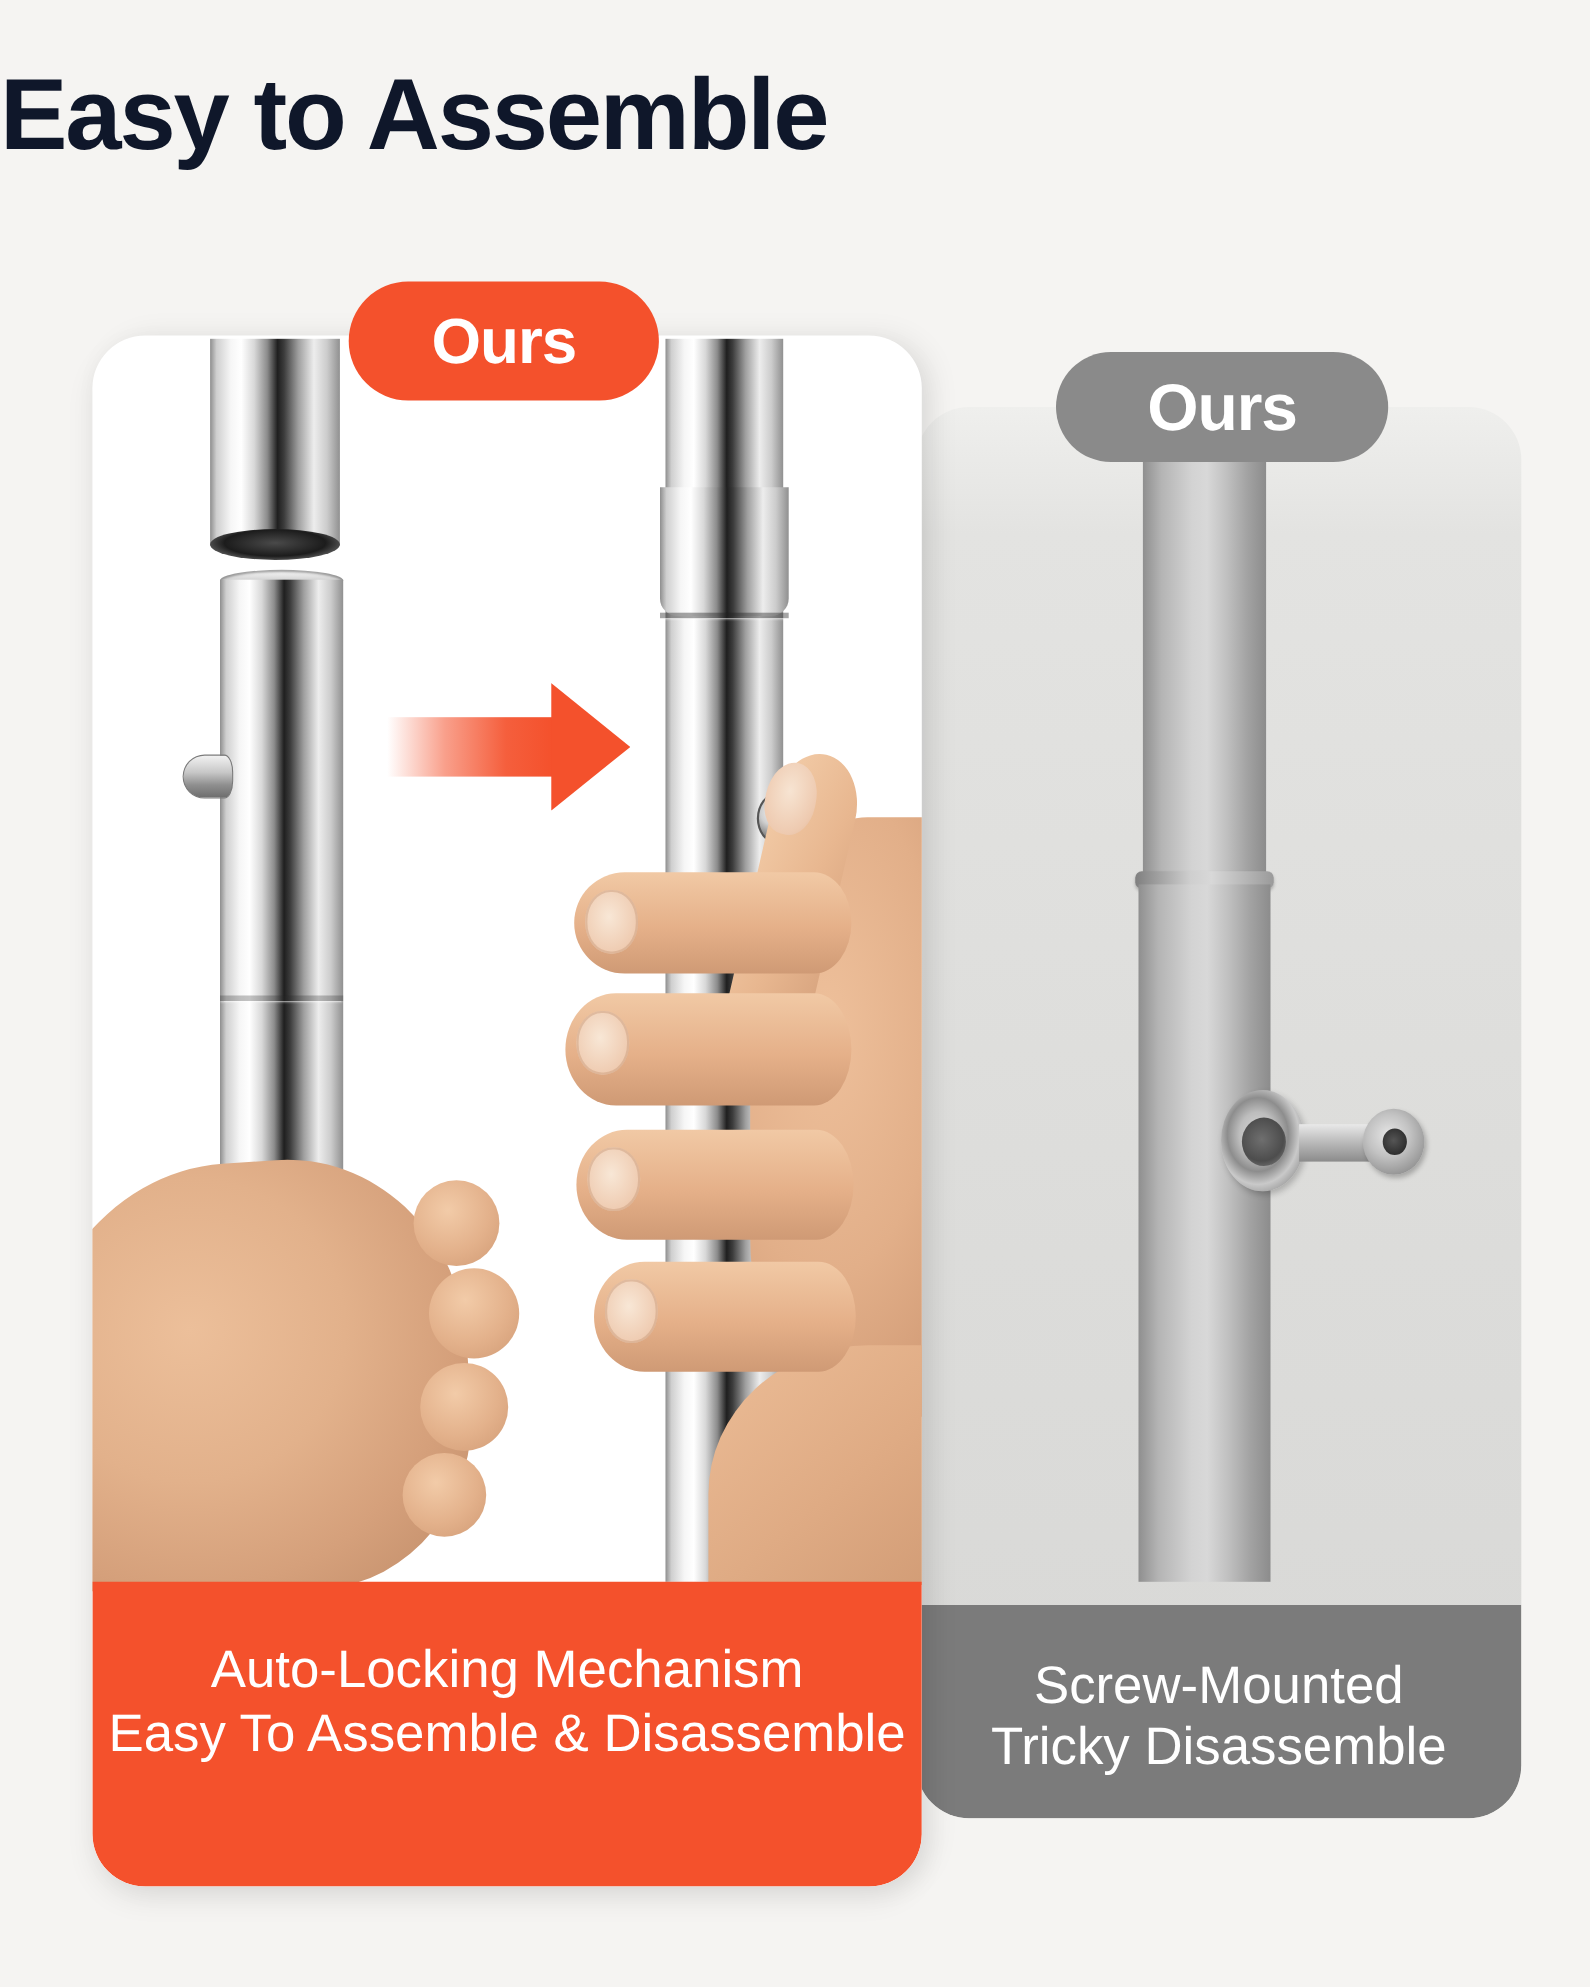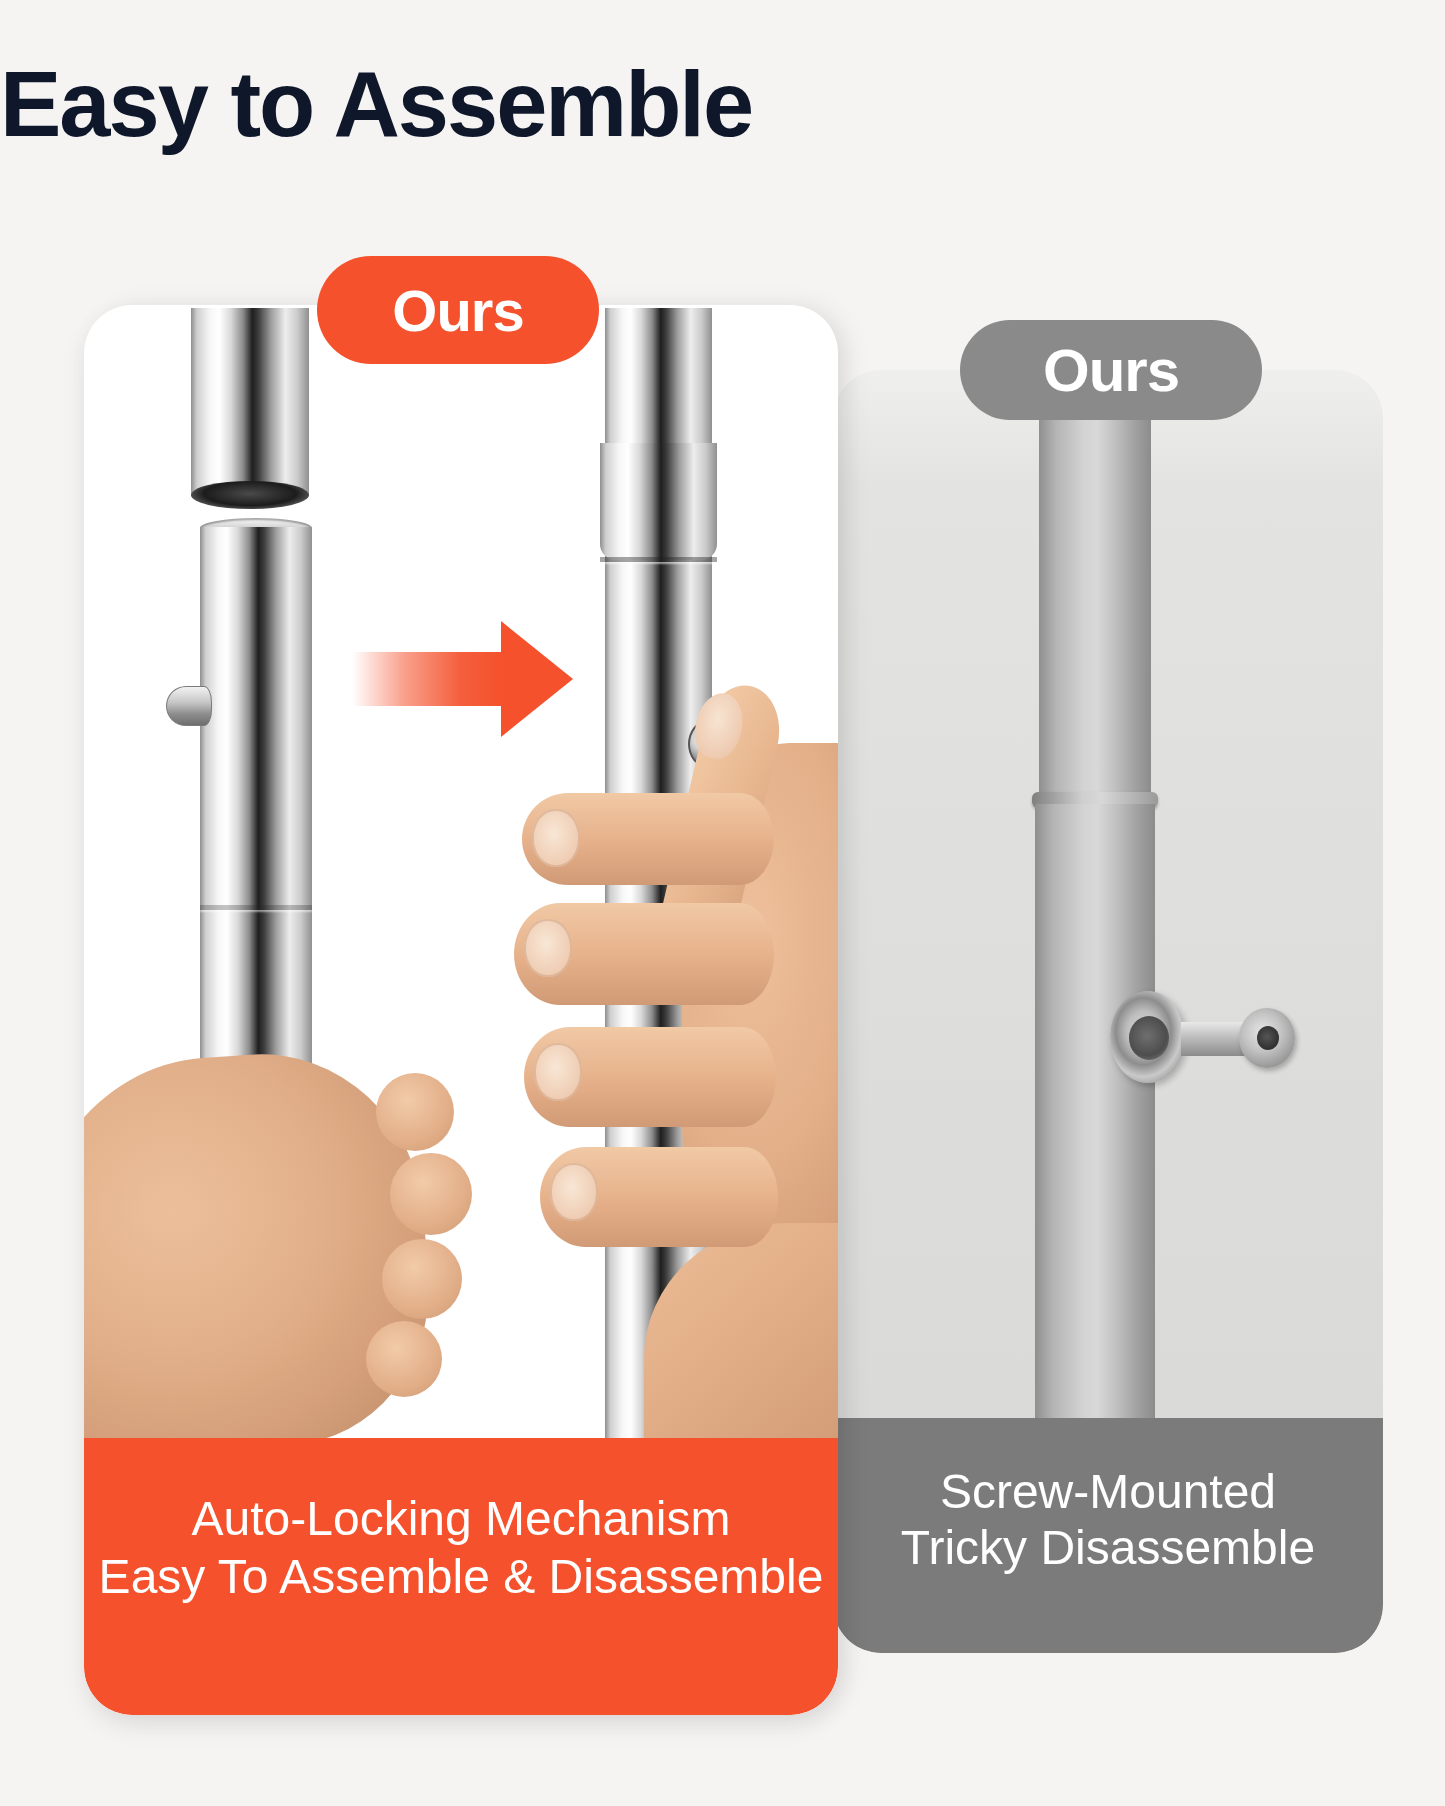--- a/index.html
+++ b/index.html
@@ -38,21 +38,21 @@
     left:960px;top:320px;width:302px;height:100px;border-radius:50px;
     background:#8a8a8a;font-size:60px;z-index:3;
   }
   
   .banner{
     position:absolute;left:0;bottom:0;width:100%;z-index:10;
     color:#fff;text-align:center;font-size:48px;line-height:58px;font-weight:400;
     border-radius:0 0 48px 48px;box-sizing:border-box;
   }
   .banner-ours{height:277px;background:#f4512c;padding-top:52px;}
-  .banner-other{height:235px;background:#7b7b7b;padding-top:46px;line-height:56px;margin-top:20px;}
+  .banner-other{height:194px;background:#7b7b7b;padding-top:46px;line-height:56px;margin-top:20px;}
   
   .chrome{
     background:linear-gradient(90deg,#8e8e8e 0%,#cfcfcf 5%,#f6f6f6 16%,#ffffff 24%,
       #d8d8d8 34%,#8c8c8c 44%,#1f1f1f 52%,#3c3c3c 57%,#9f9f9f 68%,
       #ededed 80%,#cccccc 90%,#909090 100%);
   }
   .matte{
     background:linear-gradient(90deg,#8f8f8f 0%,#b4b4b4 15%,#d3d3d3 40%,#d8d8d8 52%,
       #c0c0c0 68%,#a2a2a2 85%,#8c8c8c 100%);
   }

